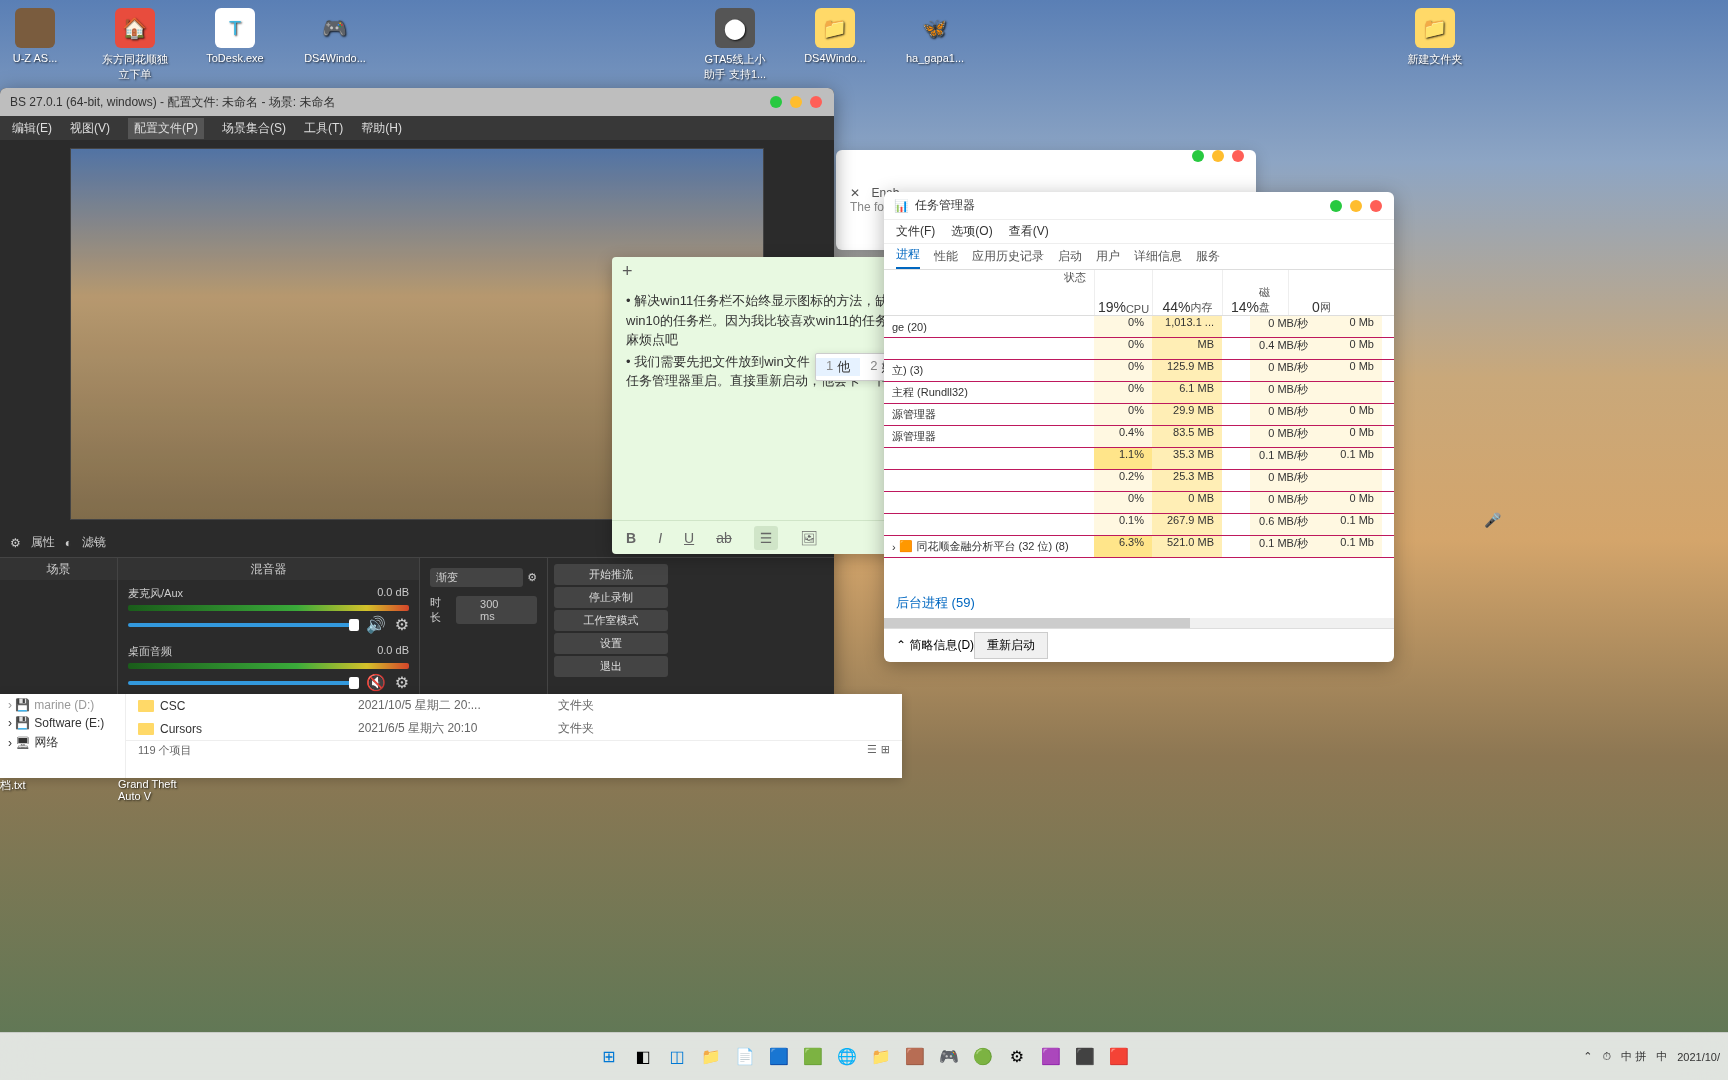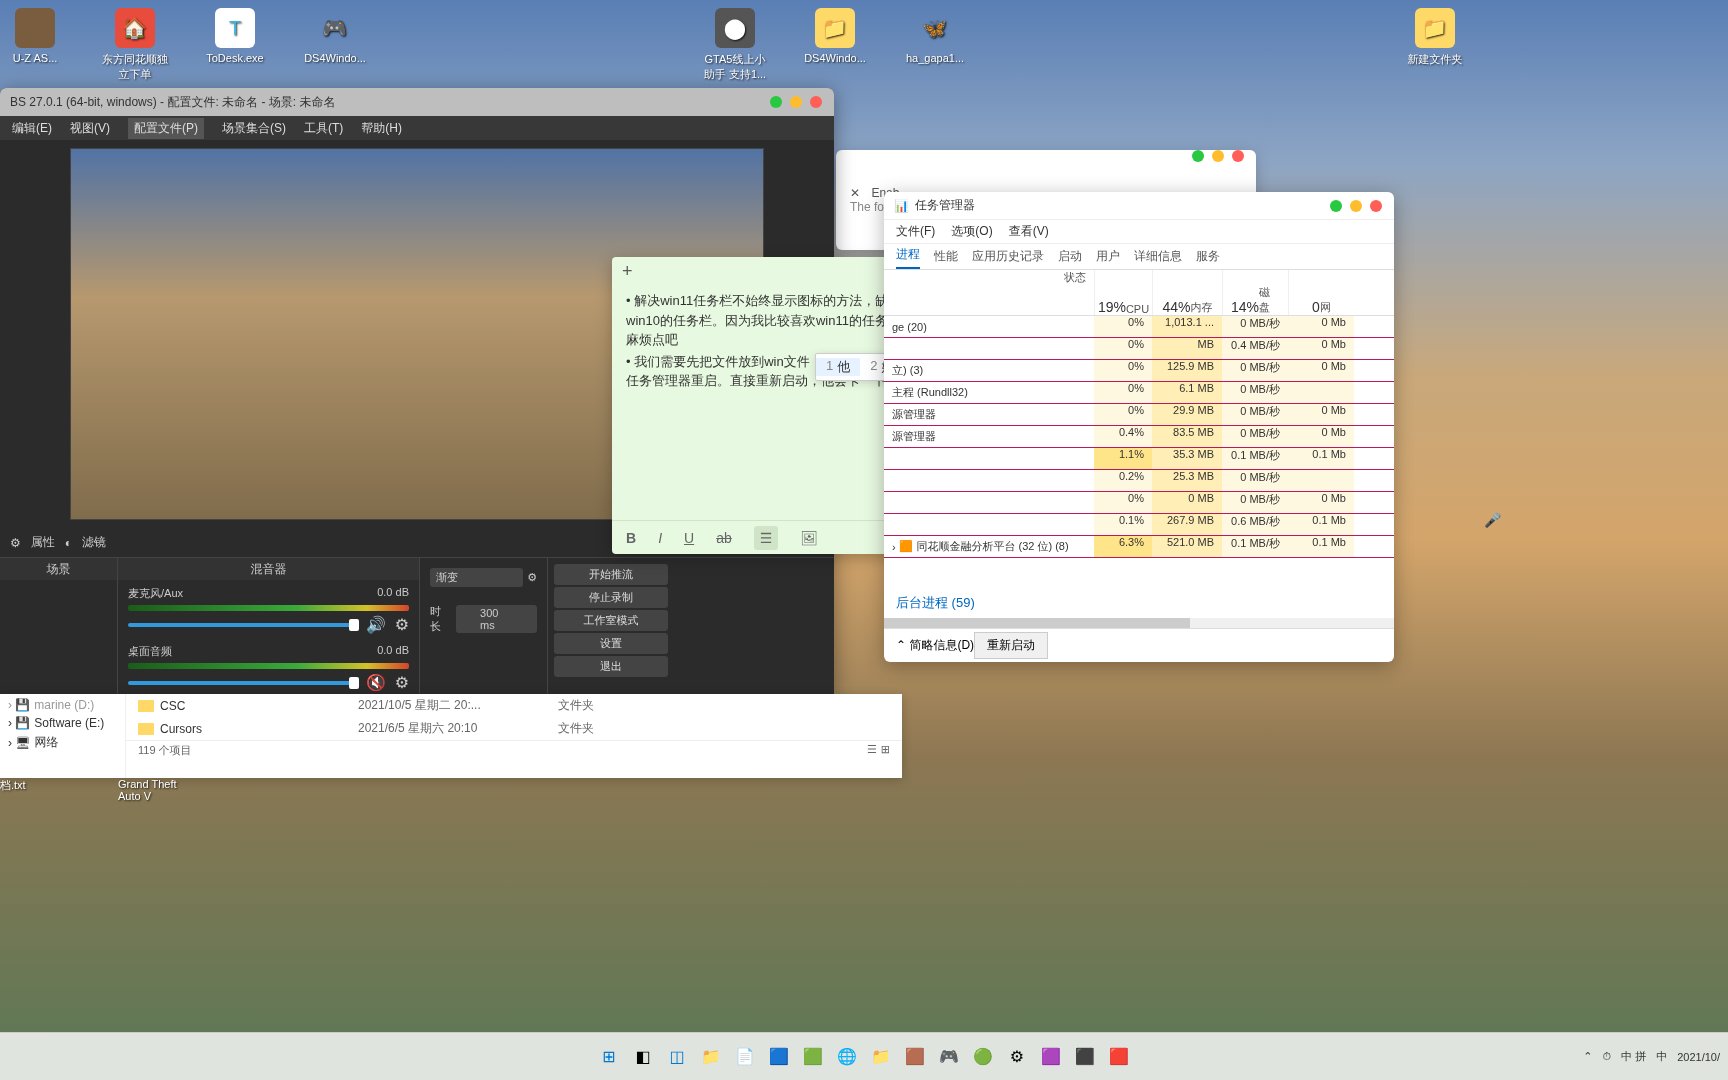--- a/index.html
+++ b/index.html
@@ -67,21 +67,21 @@
 .taskmgr-header .col { display: flex; flex-direction: row; justify-content: center; align-items: flex-end; padding: 0 8px; border-left: 1px solid #eee; }
 .taskmgr-header .col .pct { font-size: 14px; color: #333; }
 .col-name { width: 210px; align-items: flex-start !important; justify-content: flex-end !important; border-left: none !important; }
 .col-cpu { width: 58px; } .col-mem { width: 70px; } .col-disk { width: 66px; } .col-net { width: 66px; }
 .taskmgr-rows { flex: 1; overflow: hidden; }
 .taskmgr-row { display: flex; height: 22px; font-size: 11px; color: #333; border-bottom: 1px solid #be185d; }
 .taskmgr-row .cell { padding: 0 8px; text-align: right; }
 .taskmgr-row .cell-name { width: 210px; text-align: left; display: flex; align-items: center; gap: 4px; }
 .cell-cpu { width: 58px; background: #fff8e1; } 
 .cell-mem { width: 70px; background: #ffeeb5; } 
-.cell-disk { width: 66px; background: #fff8e1; } 
+.cell-disk { width: 66px; background: #fff8e1; margin-left: 28px; } 
 .cell-net { width: 66px; background: #fff8e1; }
 .cell-cpu.hot { background: #ffe58a; }
 .taskmgr-section { padding: 6px 12px; font-size: 13px; color: #0067c0; }
 .taskmgr-footer { height: 34px; border-top: 1px solid #ddd; display: flex; align-items: center; padding: 0 12px; font-size: 12px; }
 .taskmgr-footer button { padding: 4px 12px; background: #f0f0f0; border: 1px solid #ccc; cursor: pointer; font-size: 12px; }
 .taskmgr-scroll { height: 10px; background: #f0f0f0; }
 .taskmgr-scroll-thumb { height: 100%; width: 60%; background: #ccc; }
 
 
 .bg-window { position: absolute; top: 150px; left: 836px; width: 420px; height: 100px; background: #fff; border-radius: 6px; box-shadow: 0 4px 16px rgba(0,0,0,0.2); }
@@ -251,21 +251,21 @@
           <div style="display:flex;align-items:center;gap:8px">
             <div class="obs-mixer-slider"></div>
             <span style="color:#d44">🔇</span>
             <span style="color:#ccc">⚙</span>
           </div>
         </div>
       </div>
     </div>
     <div class="obs-panel" style="width:128px">
       <div class="obs-panel-body" style="padding:10px">
-        <div style="display:flex;gap:4px;align-items:center;margin-bottom:17px">
+        <div style="display:flex;gap:4px;align-items:center;margin-bottom:8px">
           <span style="flex:1;background:#444;padding:2px 6px;border-radius:3px">渐变</span>
           <span>⚙</span>
         </div>
         <div style="display:flex;gap:6px;align-items:center">
           <span>时长</span>
           <span style="background:#444;padding:2px 24px;border-radius:3px">300 ms</span>
         </div>
       </div>
     </div>
     <div class="obs-panel" style="width:126px;border-right:none">

